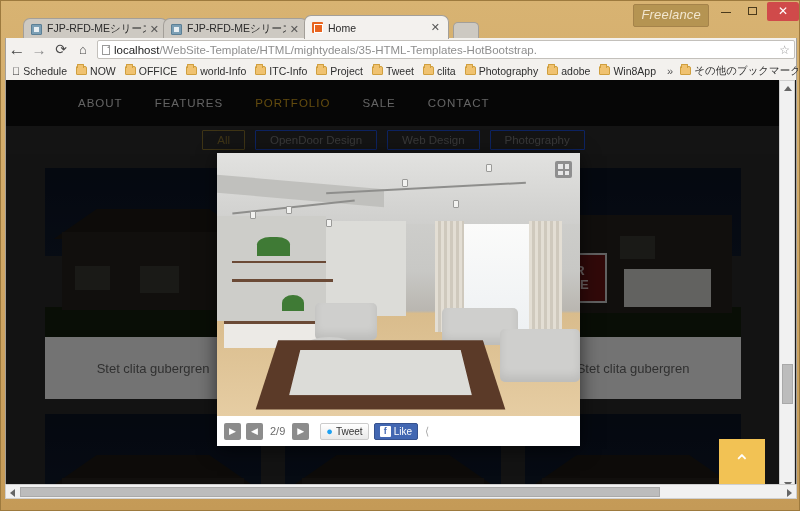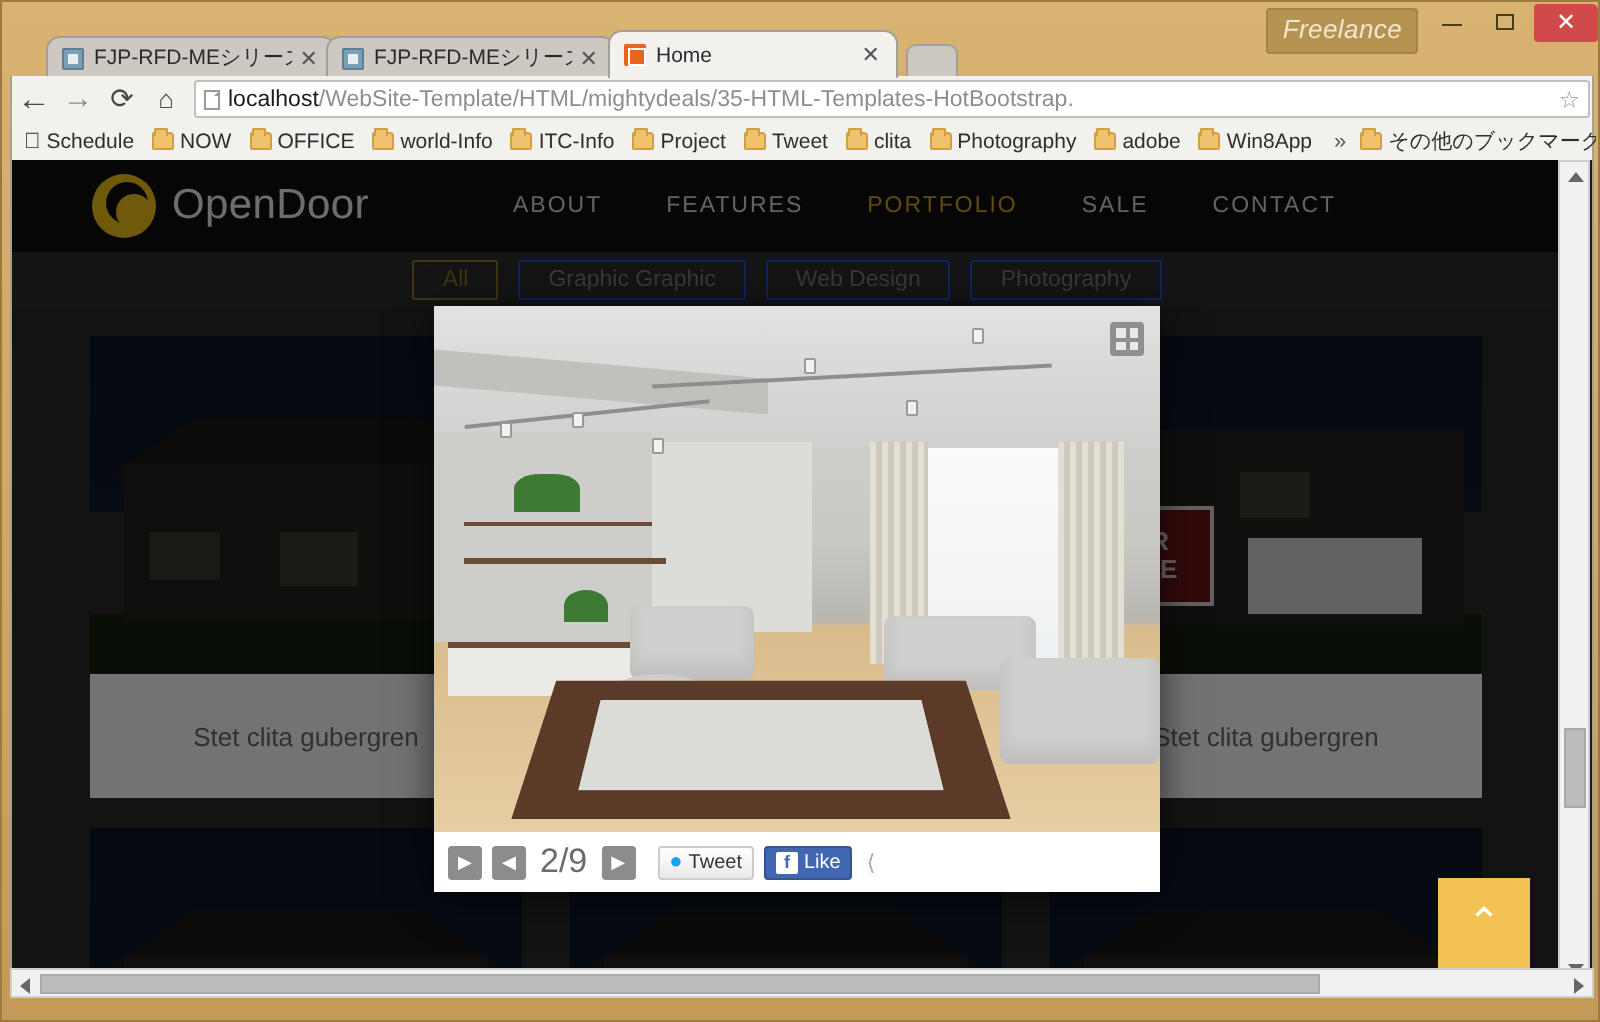--- a/index.html
+++ b/index.html
@@ -203,21 +203,21 @@
   .lb-img { position:absolute; left:0; top:0; width:363px; height:263px; overflow:hidden; background:#cfcfcb;}
   .lb-toolbar {
     position:absolute; left:0; bottom:0; width:363px; height:30px;
     background:#fff; display:flex; align-items:center; padding-left:7px; gap:5px;
   }
   .lb-btn {
     width:17px; height:17px; background:#8c8c8c; color:#fff;
     display:flex; align-items:center; justify-content:center;
     font-size:9px; border-radius:2px;
   }
-  .lb-count { font-size:17px; color:#6b6b6b; margin:16px 2px; }
+  .lb-count { font-size:11px; color:#6b6b6b; margin:16px 2px; }
   .tweet-btn {
     display:flex; align-items:center; gap:3px; height:17px;
     background:linear-gradient(180deg,#fff,#e9e9e9); border:1px solid #ccc;
     border-radius:2px; padding:0 5px; font-size:10px; color:#333; margin-left:6px;
   }
   .tw-bird { color:#1da1f2; font-size:11px; }
   .like-btn {
     display:flex; align-items:center; gap:3px; height:17px;
     background:#4267b2; border:1px solid #36528f; border-radius:2px;
     padding:0 5px; font-size:10px; color:#fff;
@@ -372,36 +372,32 @@
           <span class="folder"></span>
           <span>その他のブックマーク</span>
         </span>
     </div>
   </div>
 
   <div class="viewport">
     <div class="site">
 
       <div class="site-header">
-        <div class="logo">
-          <span class="logo-mark"></span>
-          <span class="logo-text">OpenDoor</span>
-        </div>
         <div class="site-nav">
           <span class="nav-item">ABOUT</span>
           <span class="nav-item">FEATURES</span>
           <span class="nav-item active">PORTFOLIO</span>
           <span class="nav-item">SALE</span>
           <span class="nav-item">CONTACT</span>
         </div>
       </div>
 
       <div class="filters">
         <span class="filter-btn active">All</span>
-        <span class="filter-btn">Graphic Graphic</span>
+        <span class="filter-btn">OpenDoor Design</span>
         <span class="filter-btn">Web Design</span>
         <span class="filter-btn">Photography</span>
       </div>
 
       <div class="grid">
 
         <div class="card c1">
           <div class="thumb">
             <div class="ph">
                 <div class="ph-sky"></div>

